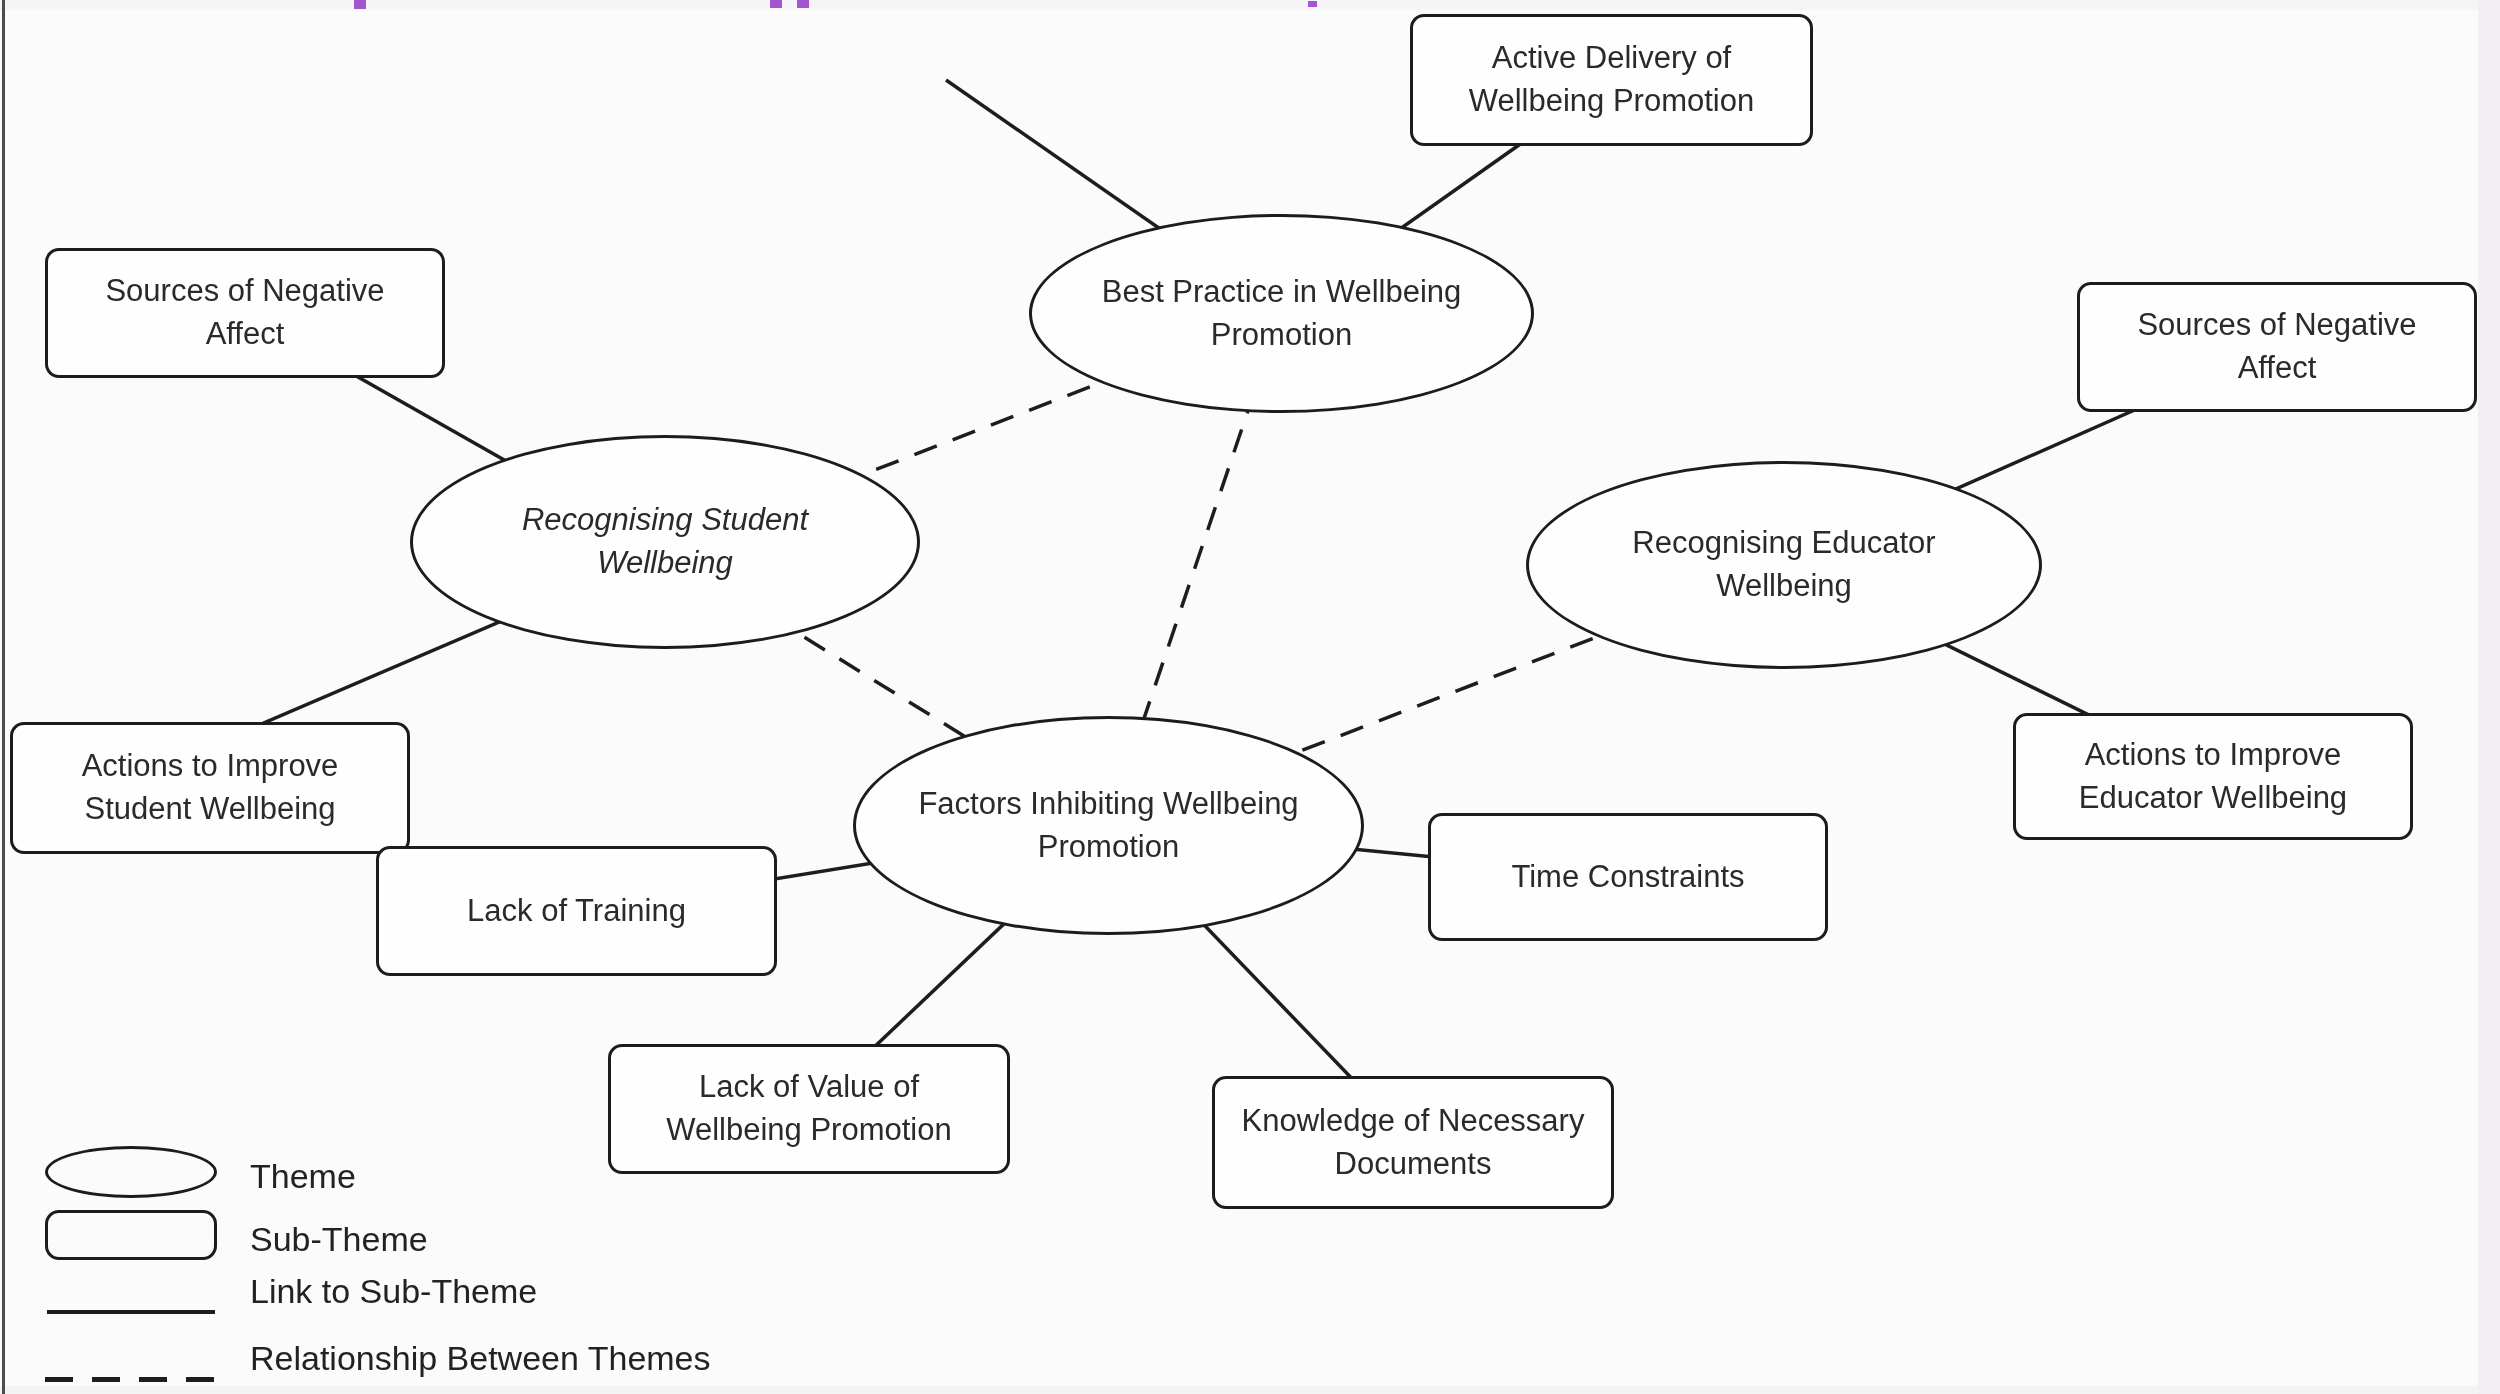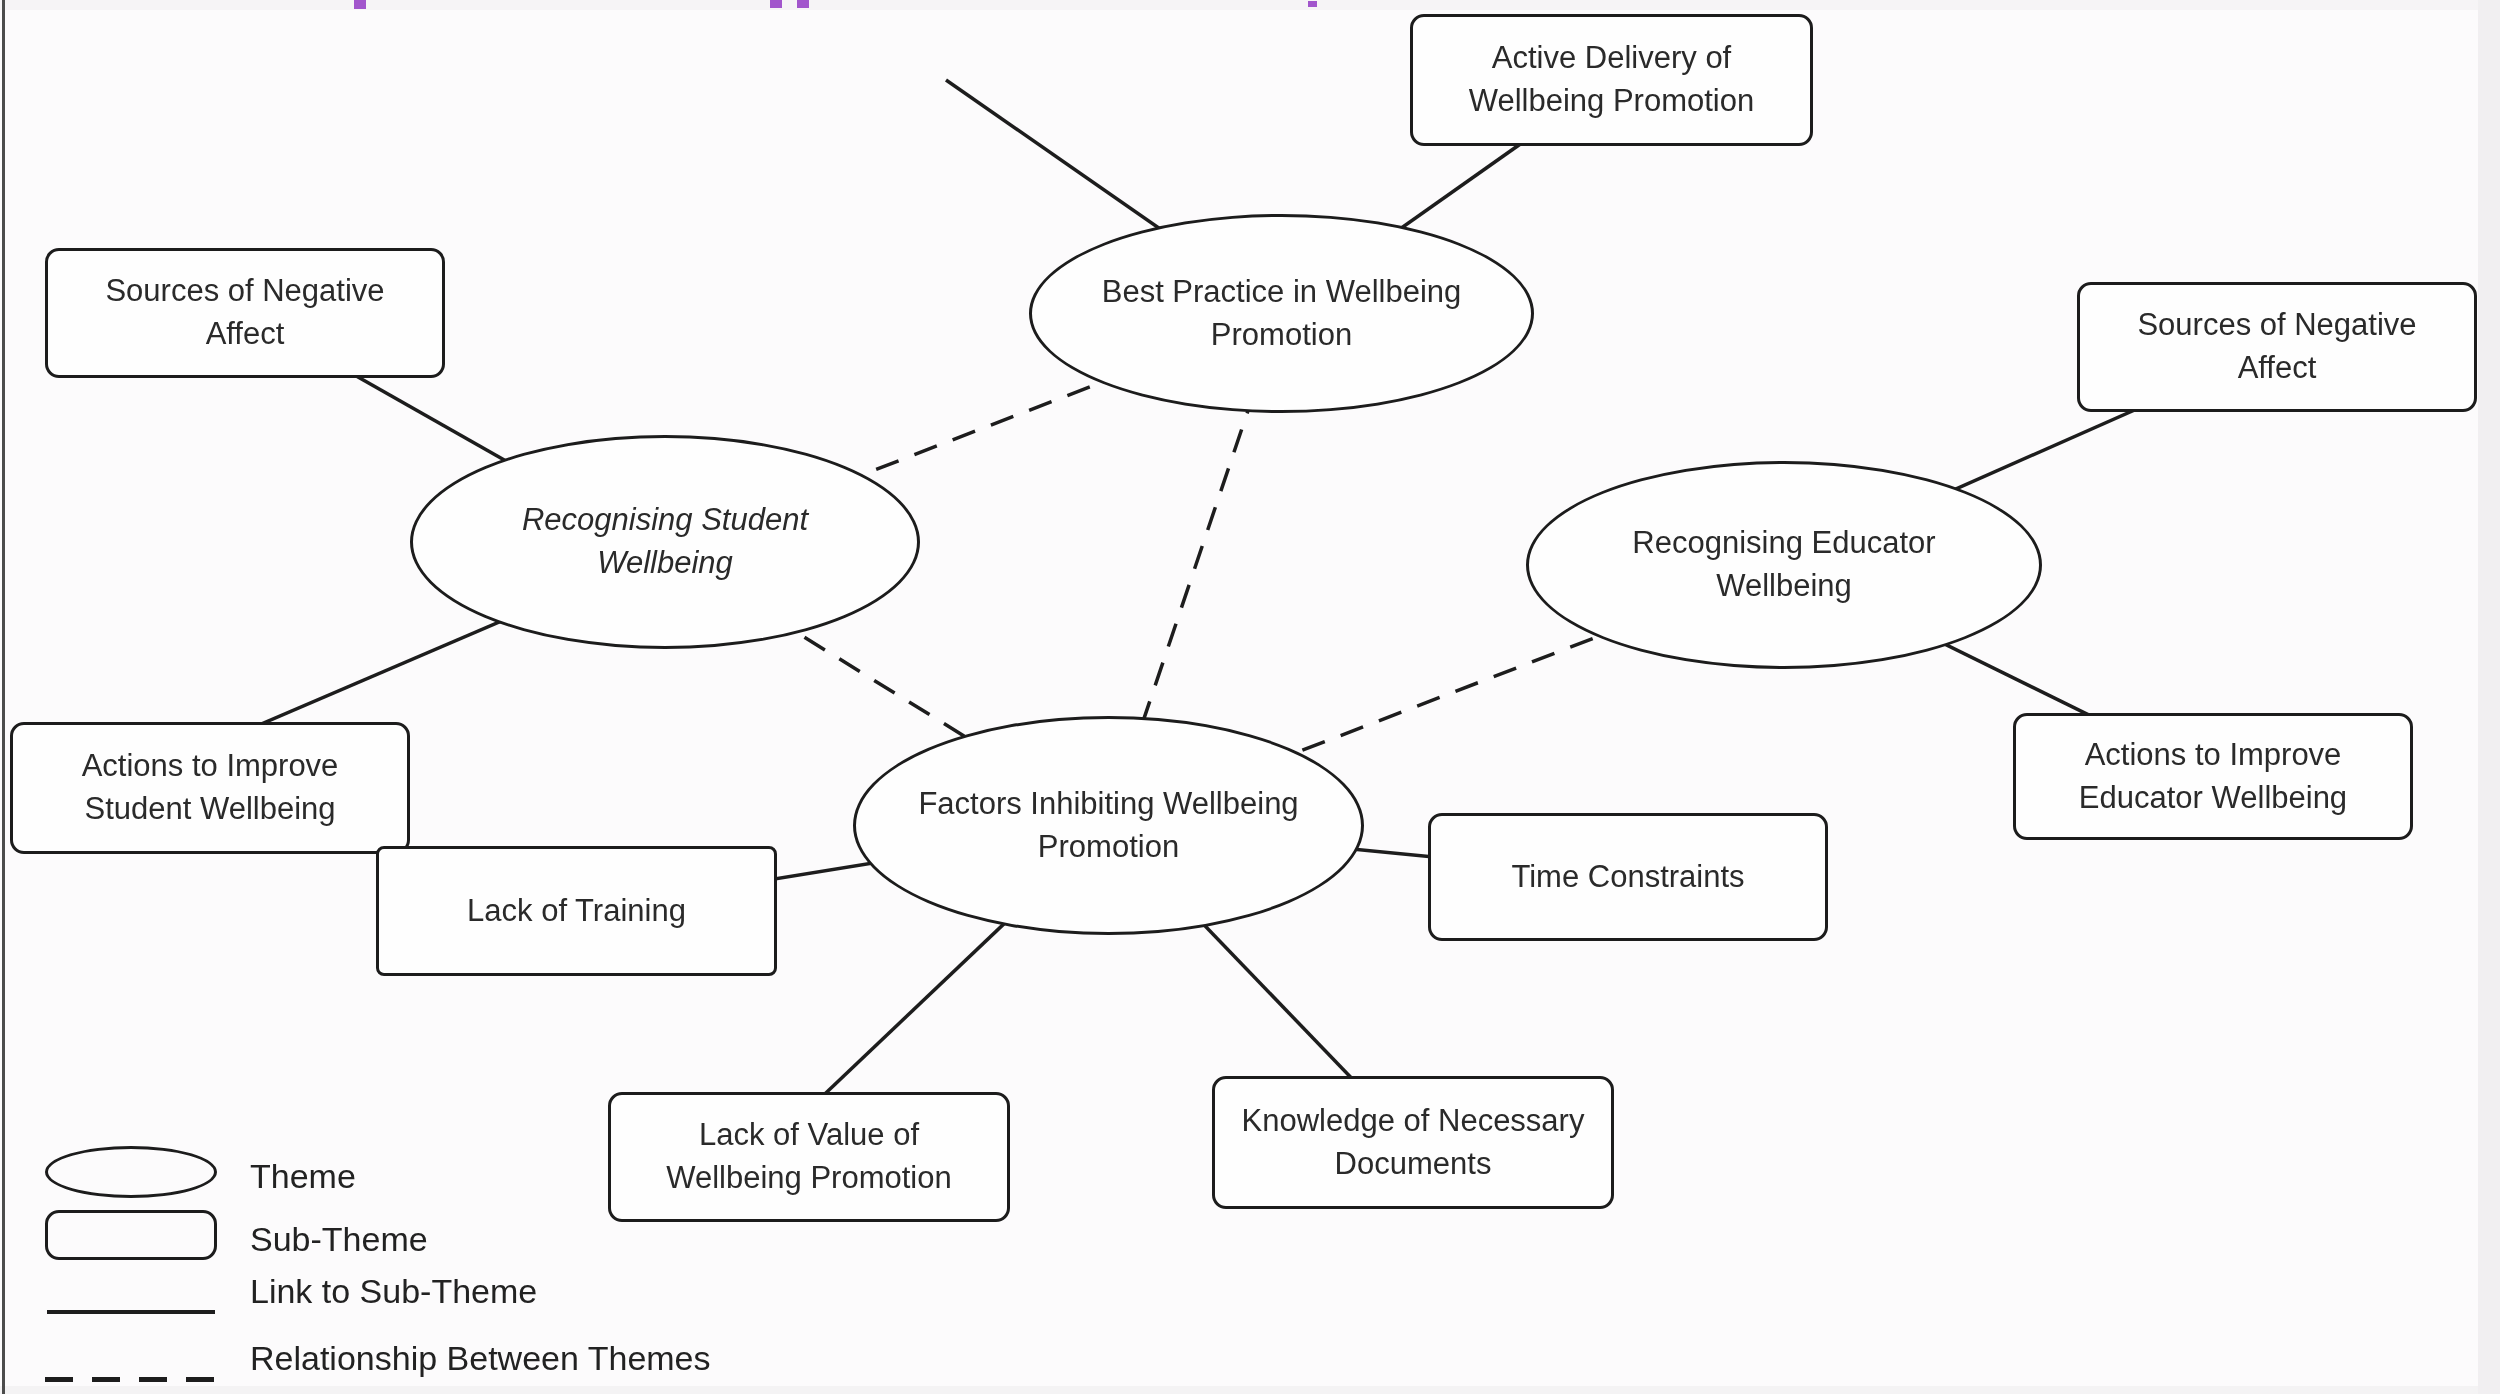--- a/index.html
+++ b/index.html
@@ -44,22 +44,22 @@
   .el-bp span{max-width:450px;}
   .el-rs span{max-width:345px;}
   .el-re span{max-width:365px;}
   .el-f span{max-width:385px;}
 
   
   .bx-ws{left:745px;top:14px;width:403px;height:133px;}
   .bx-ad{left:1410px;top:14px;width:403px;height:132px;}
   .bx-snl{left:45px;top:248px;width:400px;height:130px;}
   .bx-as{left:10px;top:680px;width:400px;height:132px;margin-top:42px;}
-  .bx-lt{left:376px;top:846px;width:401px;height:130px;border-radius:8px;}
-  .bx-lv{left:608px;top:1044px;width:402px;height:130px;margin-top:48px;}
+  .bx-lt{left:376px;top:846px;width:401px;height:130px;}
+  .bx-lv{left:608px;top:1044px;width:402px;height:130px;}
   .bx-kd{left:1212px;top:1076px;width:402px;height:133px;}
   .bx-tc{left:1428px;top:813px;width:400px;height:128px;}
   .bx-snr{left:2077px;top:282px;width:400px;height:130px;}
   .bx-ae{left:2013px;top:713px;width:400px;height:127px;justify-content:center;}
   .bx-ws span{max-width:335px;}
   .bx-ad span{max-width:335px;}
   .bx-snl span,.bx-snr span{max-width:325px;}
   .bx-as span,.bx-ae span{max-width:335px;}
   .bx-lv span{max-width:335px;}
   .bx-kd span{max-width:345px;}

